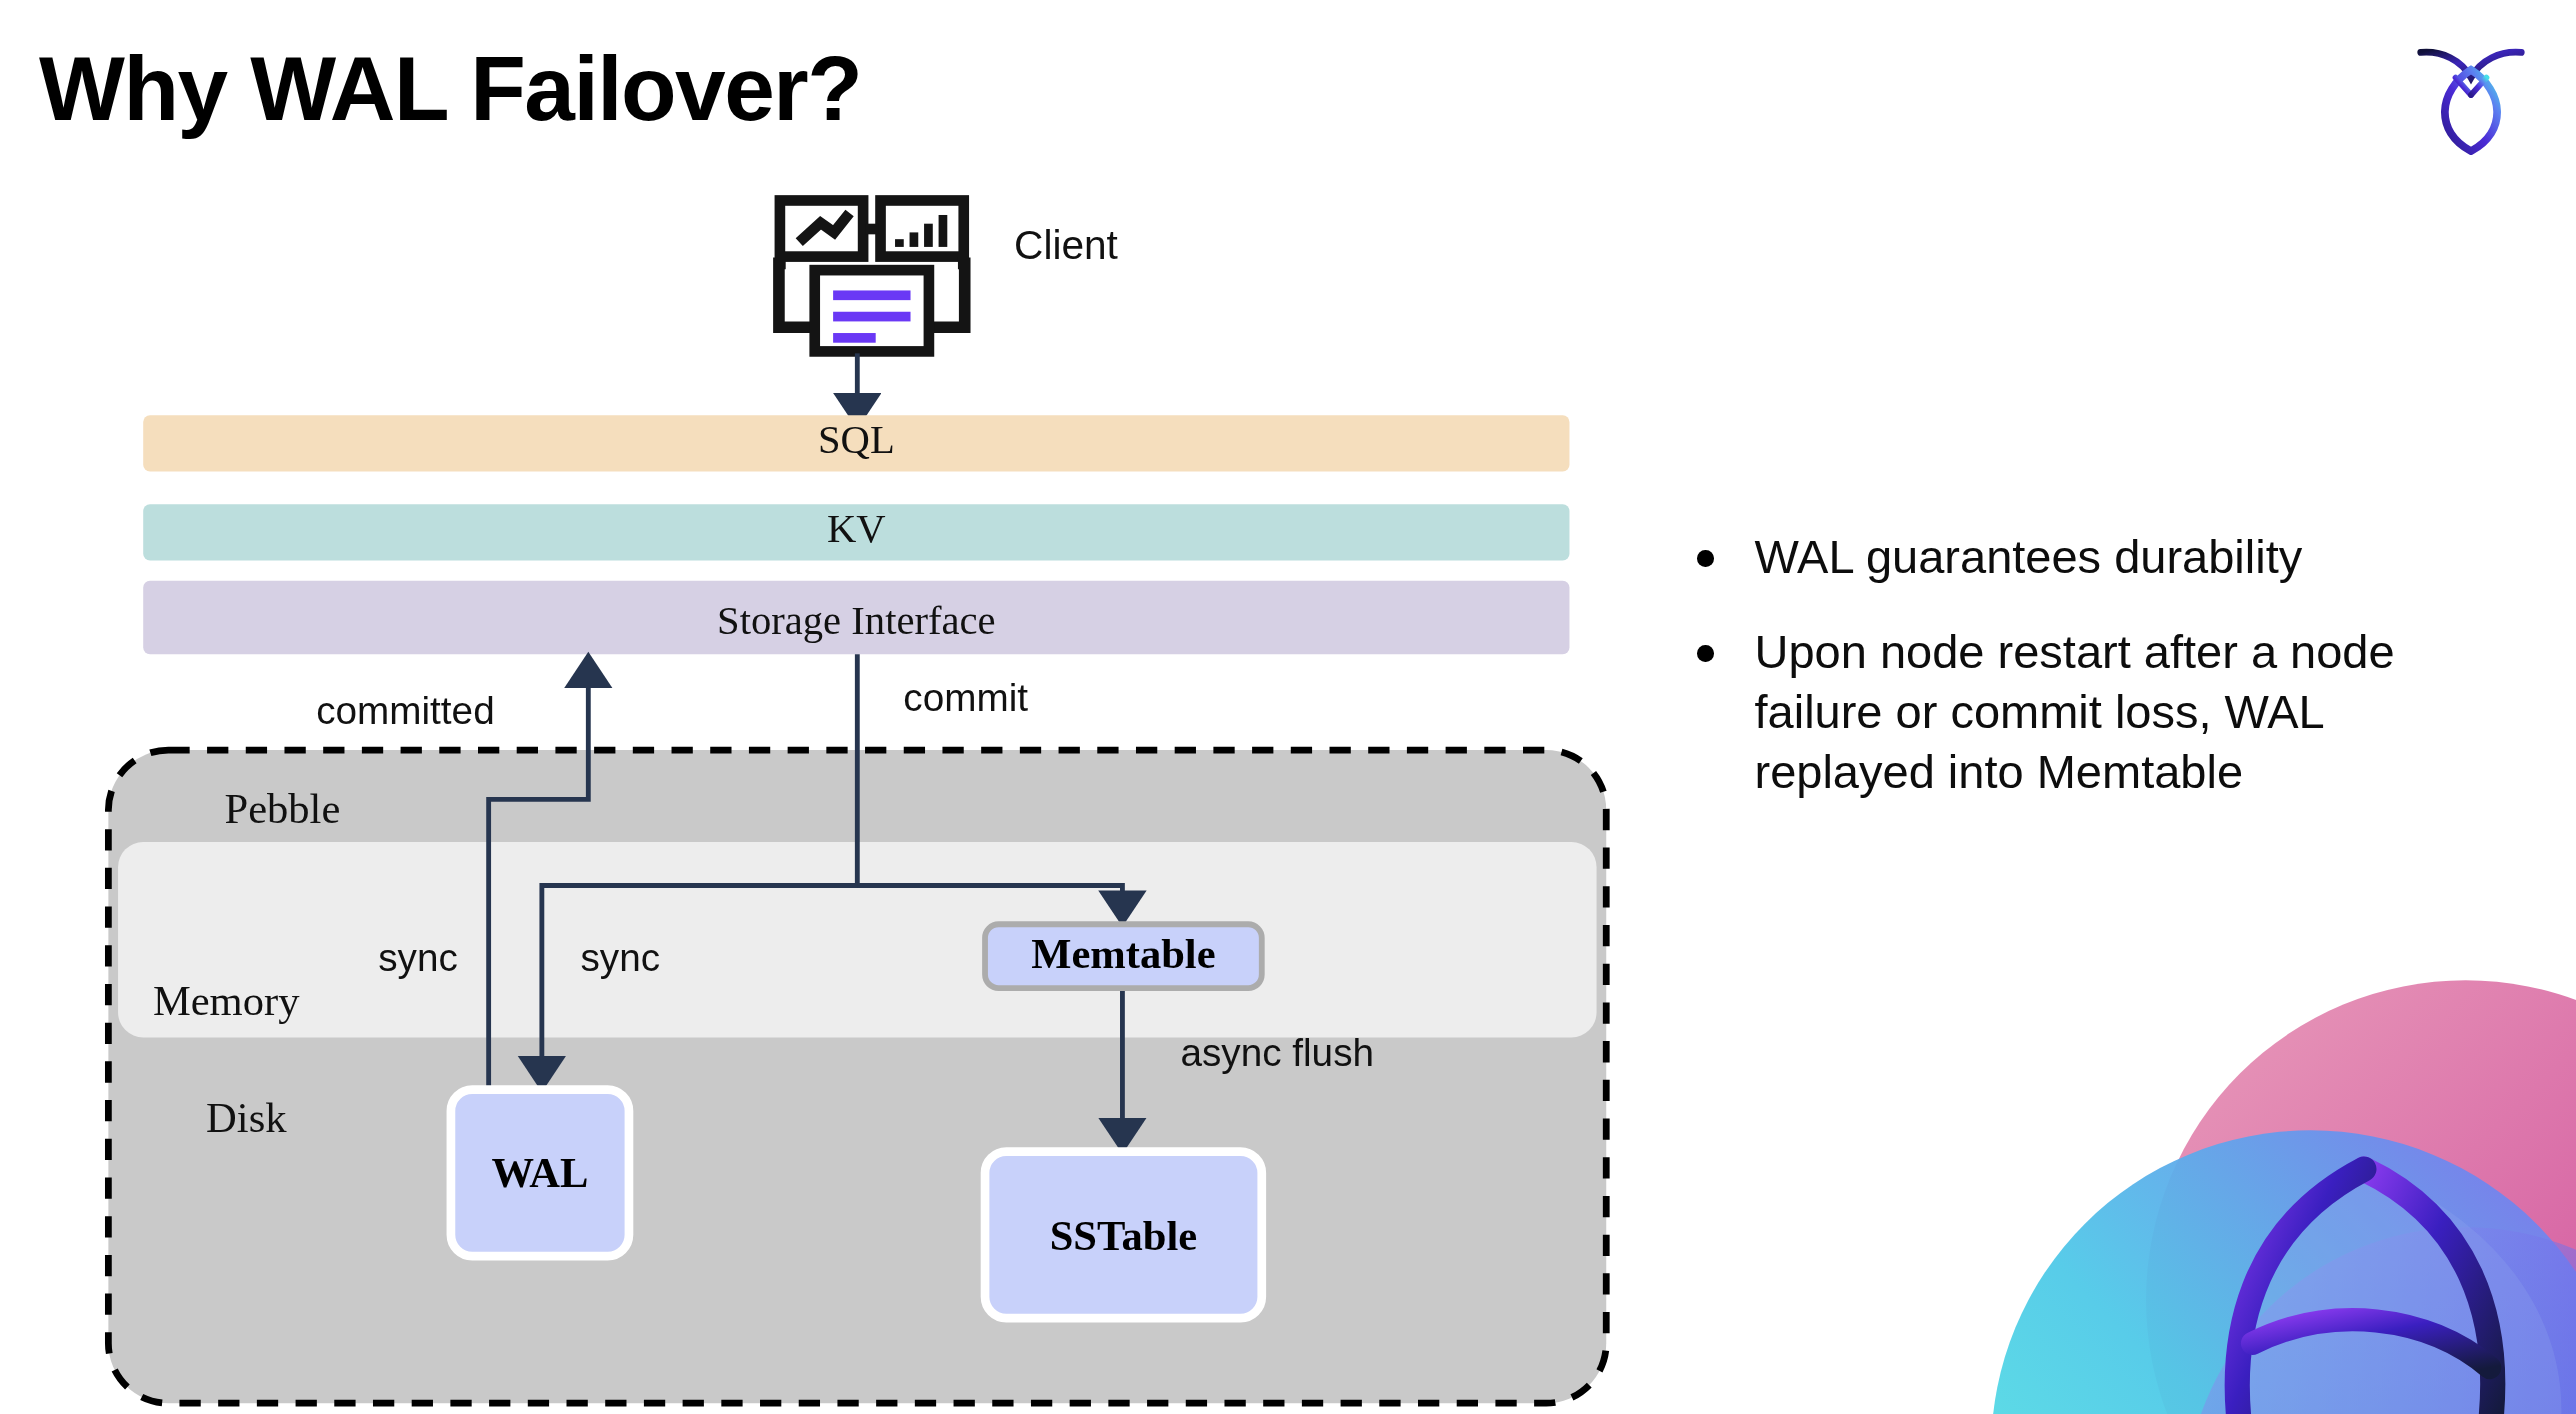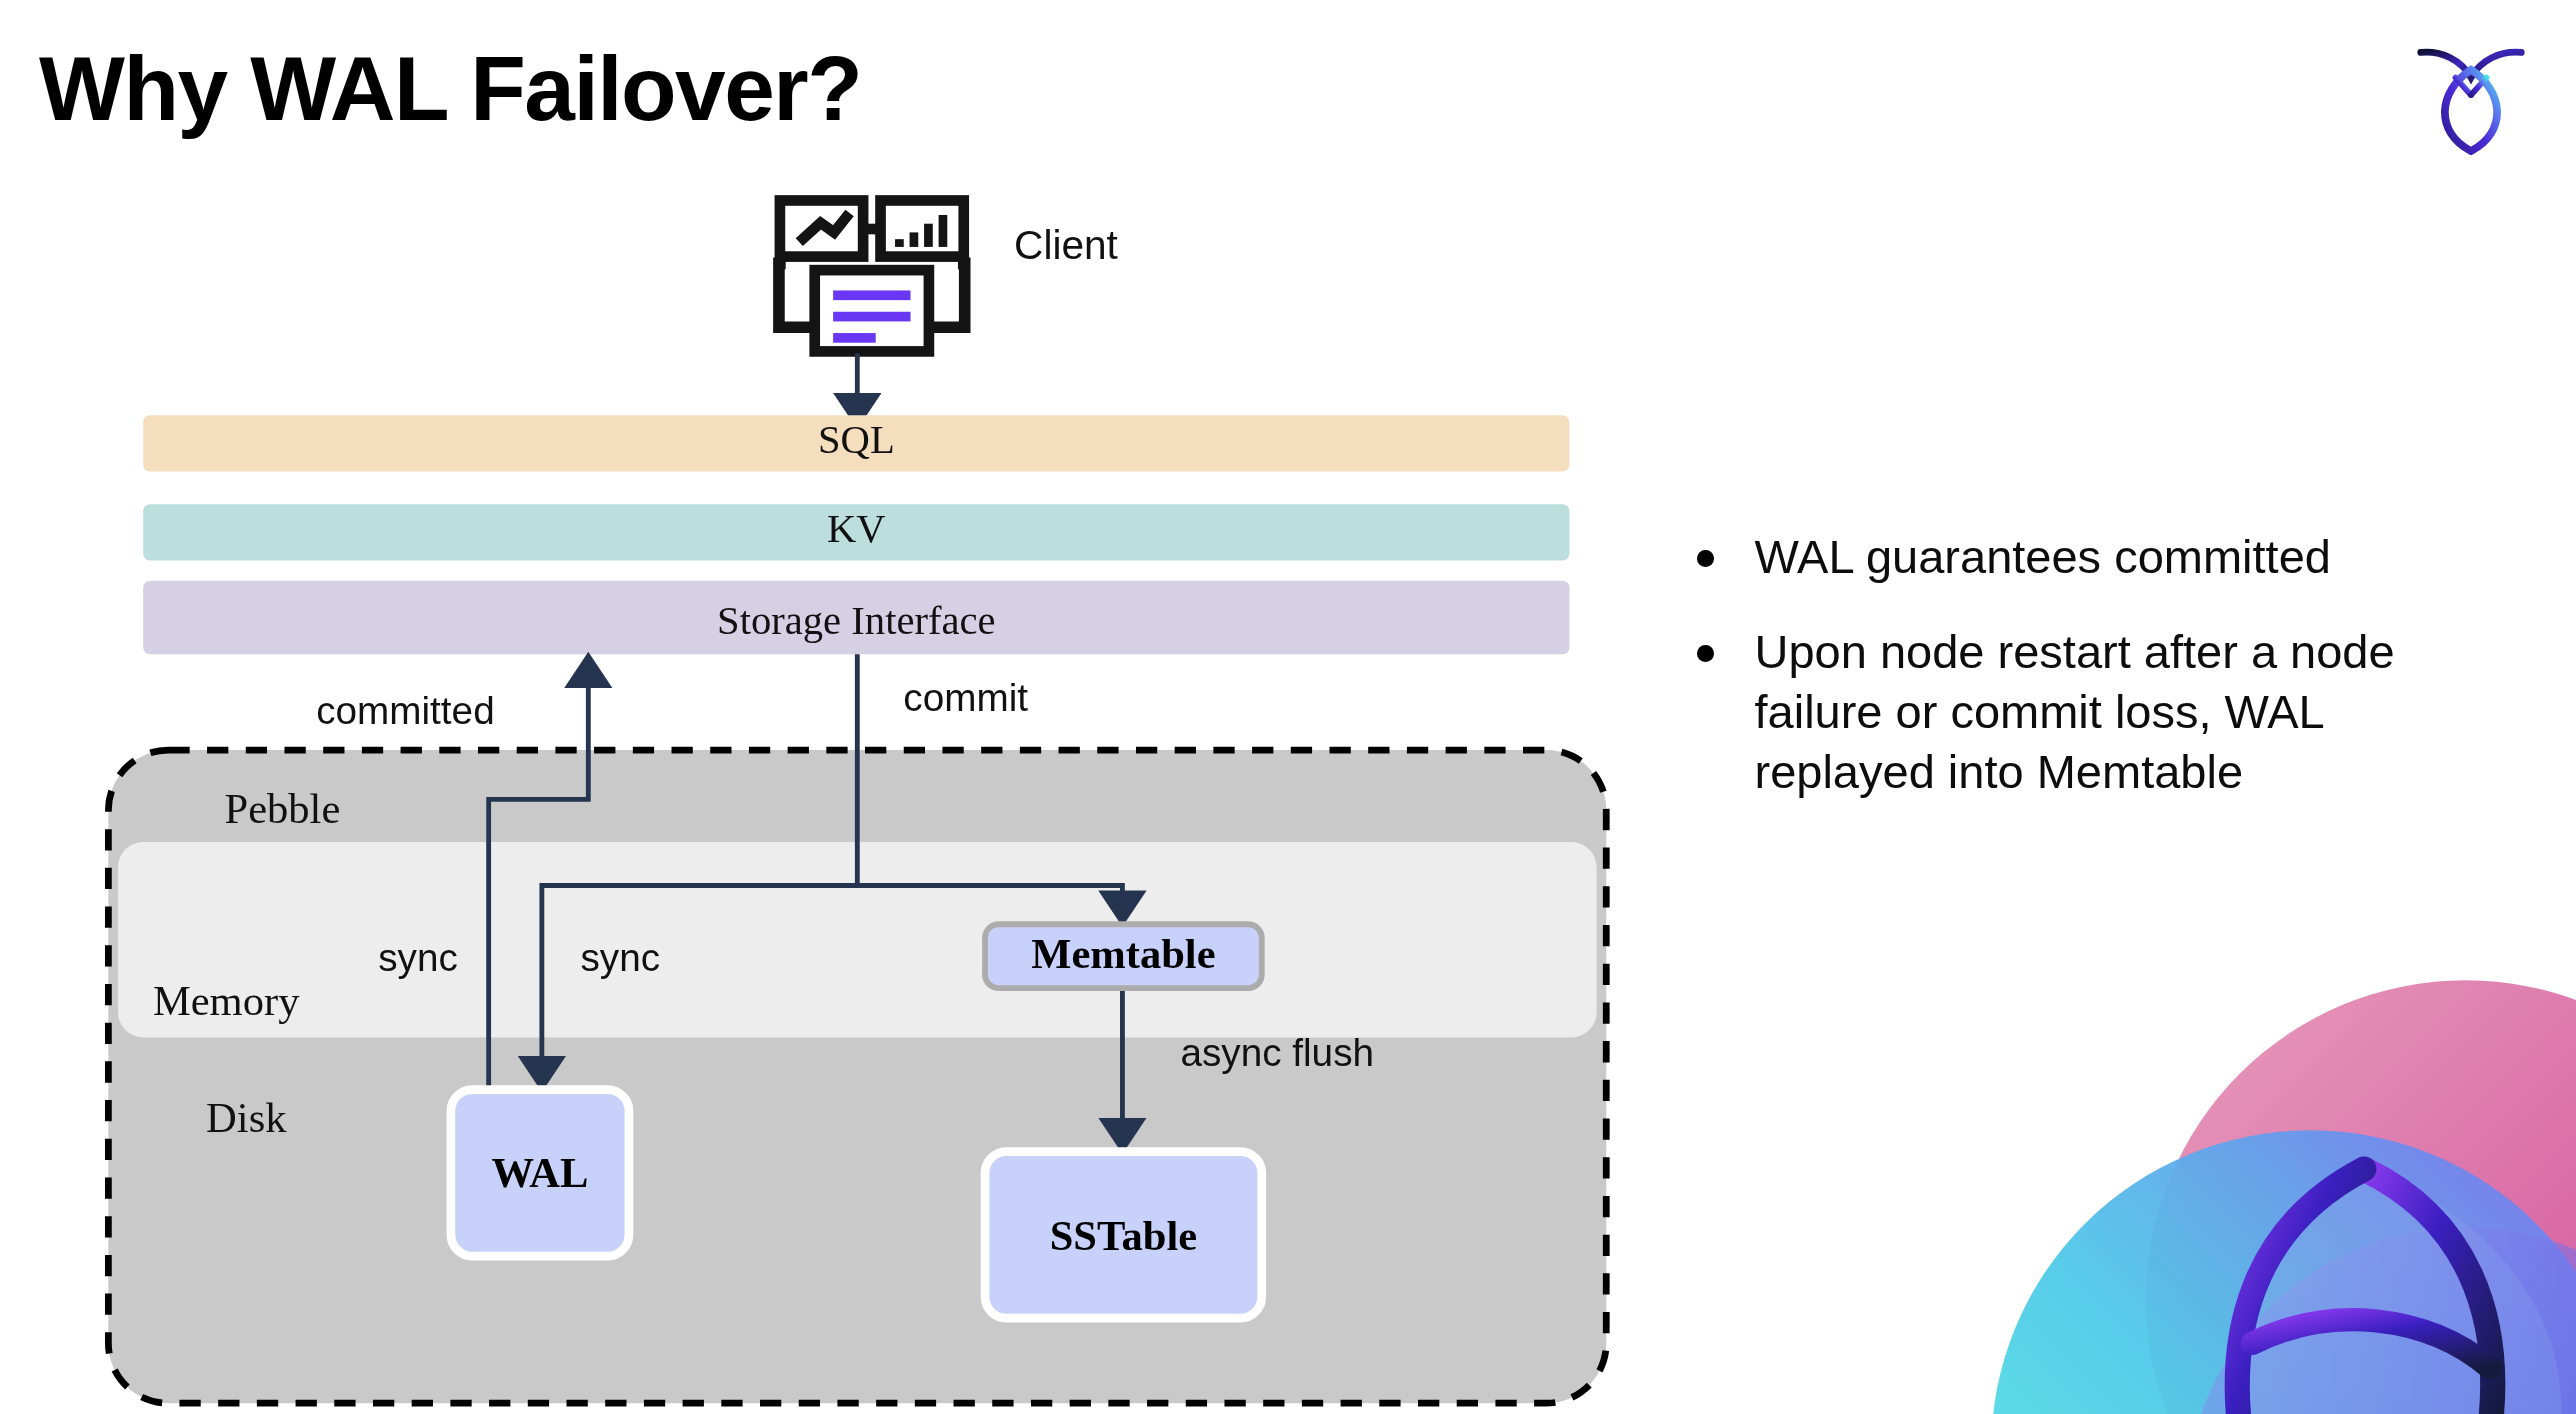--- a/index.html
+++ b/index.html
@@ -178,21 +178,21 @@
     </g>
     <g>
       <rect x="1018" y="1190" width="286" height="172" rx="22" fill="#C8D1FA" stroke="#FFFFFF" stroke-width="9"></rect>
       <text x="1161" y="1292" text-anchor="middle" font-family="Liberation Serif, serif" font-weight="bold" font-size="44" fill="#000">SSTable</text>
     </g>
   </svg>
 
   <div id="bullets">
     <div class="bullet">
       <span class="dot"></span>
-      <span class="btxt">WAL guarantees committed</span>
+      <span class="btxt">WAL guarantees durability</span>
     </div>
     <div class="bullet">
       <span class="dot"></span>
       <span class="btxt">Upon node restart after a node failure or commit loss, WAL replayed into Memtable</span>
     </div>
   </div>
 
 </div>
 
 

